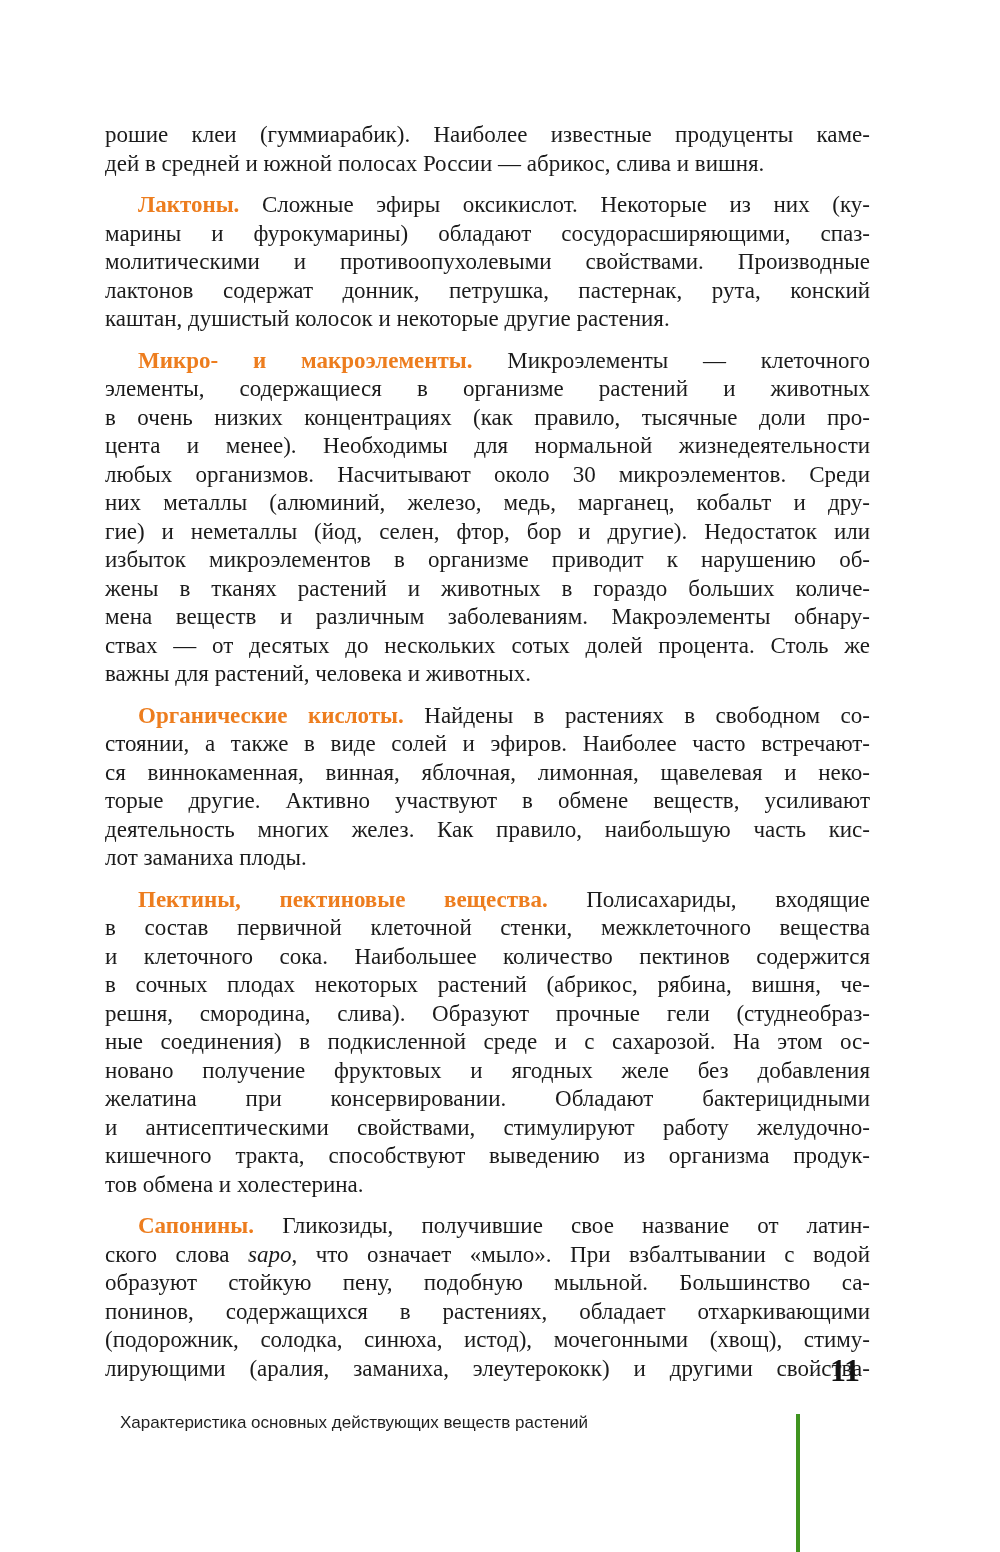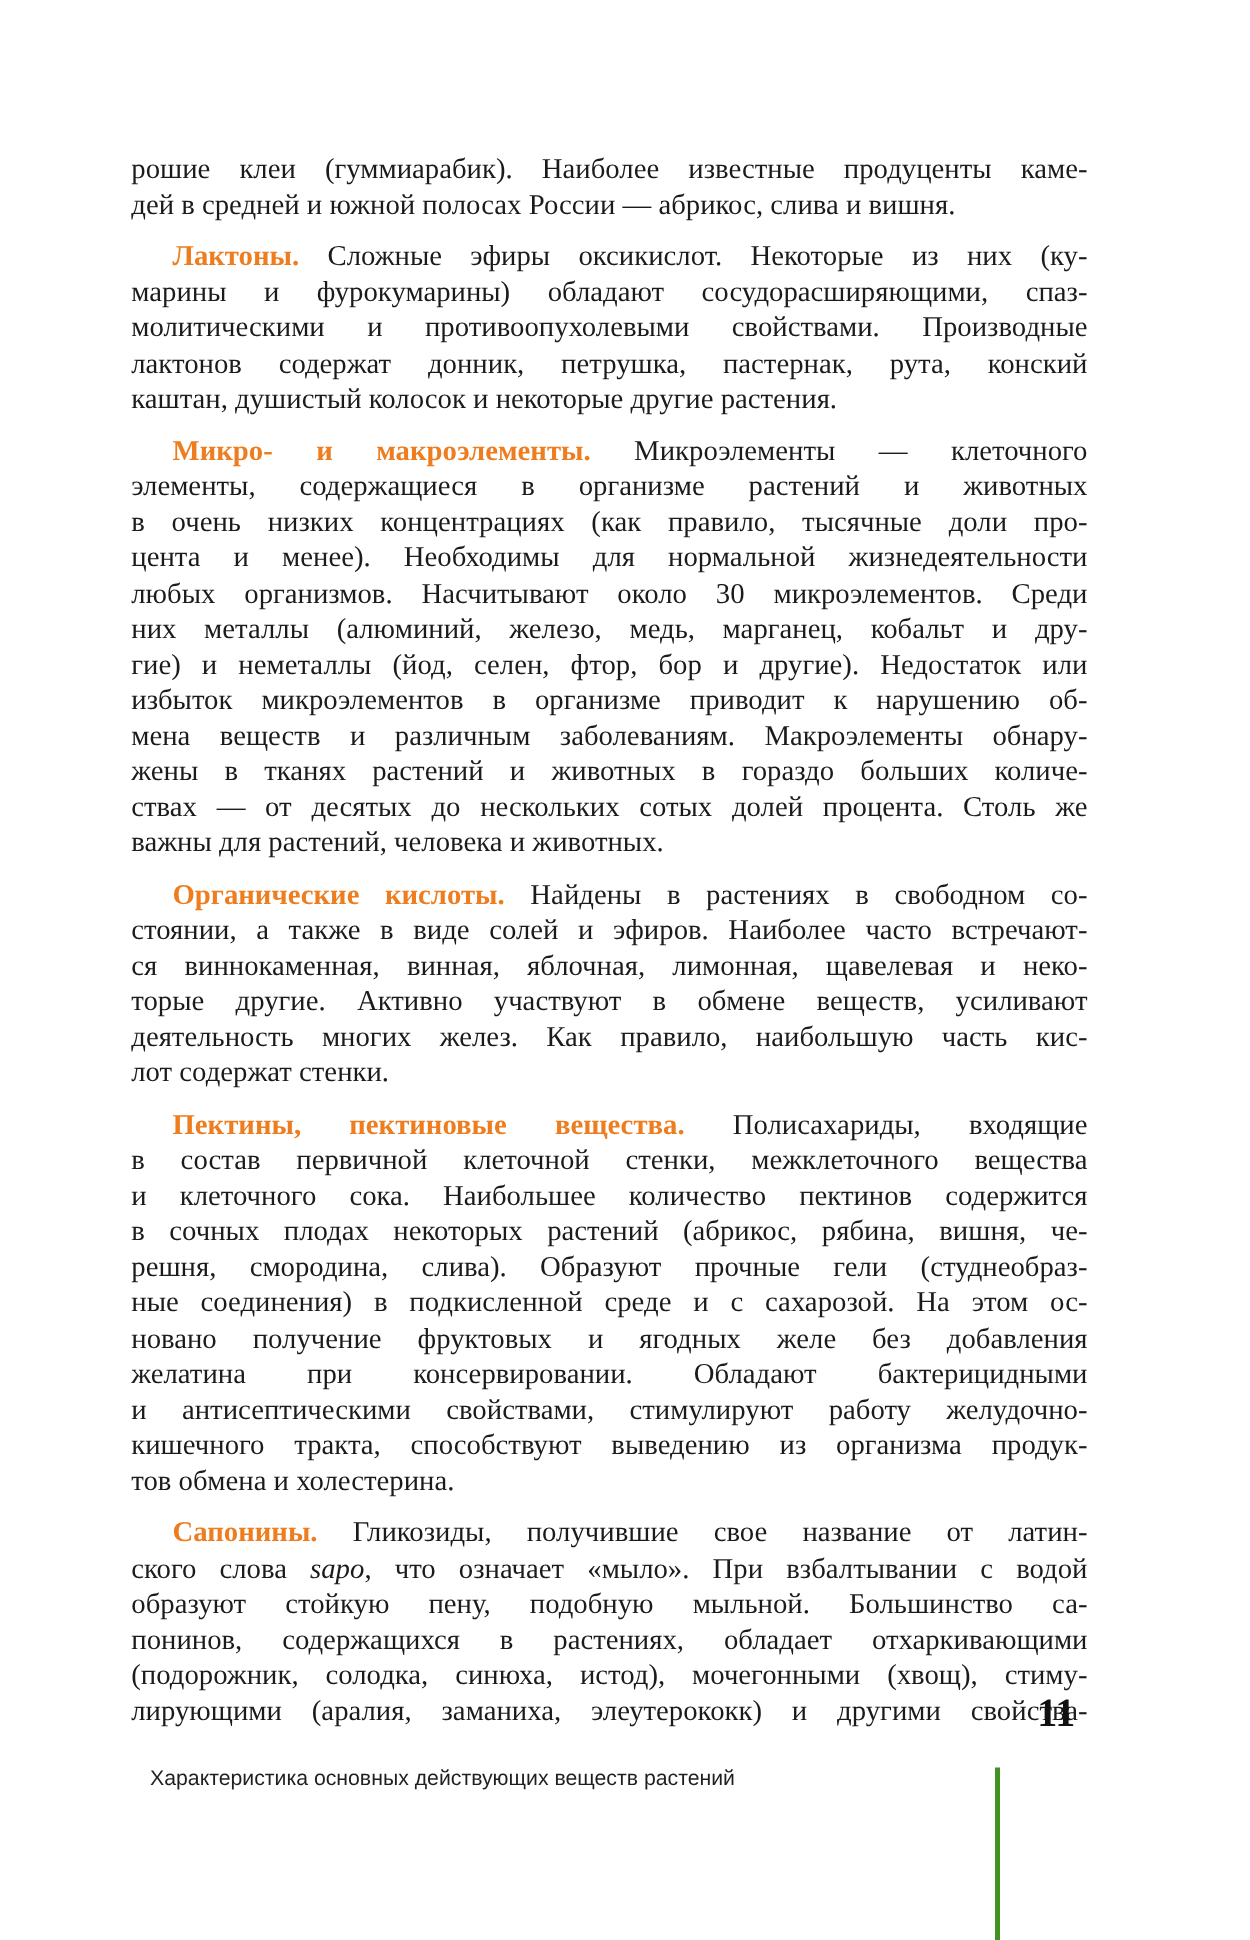--- a/index.html
+++ b/index.html
@@ -83,32 +83,32 @@
       </div>
       <div class="para">
         <div class="line firstline"><span class="head">Микро- и макроэлементы.</span><span> Микроэлементы — клеточного</span></div>
         <div class="line"><span>элементы, содержащиеся в организме растений и животных</span></div>
         <div class="line"><span>в очень низких концентрациях (как правило, тысячные доли про-</span></div>
         <div class="line"><span>цента и менее). Необходимы для нормальной жизнедеятельности</span></div>
         <div class="line"><span>любых организмов. Насчитывают около 30 микроэлементов. Среди</span></div>
         <div class="line"><span>них металлы (алюминий, железо, медь, марганец, кобальт и дру-</span></div>
         <div class="line"><span>гие) и неметаллы (йод, селен, фтор, бор и другие). Недостаток или</span></div>
         <div class="line"><span>избыток микроэлементов в организме приводит к нарушению об-</span></div>
+        <div class="line"><span>жены в тканях растений и животных в гораздо больших количе-</span></div>
         <div class="line"><span>мена веществ и различным заболеваниям. Макроэлементы обнару-</span></div>
-        <div class="line"><span>жены в тканях растений и животных в гораздо больших количе-</span></div>
         <div class="line"><span>ствах — от десятых до нескольких сотых долей процента. Столь же</span></div>
         <div class="line lastline"><span>важны для растений, человека и животных.</span></div>
       </div>
       <div class="para">
         <div class="line firstline"><span class="head">Органические кислоты.</span><span> Найдены в растениях в свободном со-</span></div>
         <div class="line"><span>стоянии, а также в виде солей и эфиров. Наиболее часто встречают-</span></div>
         <div class="line"><span>ся виннокаменная, винная, яблочная, лимонная, щавелевая и неко-</span></div>
         <div class="line"><span>торые другие. Активно участвуют в обмене веществ, усиливают</span></div>
         <div class="line"><span>деятельность многих желез. Как правило, наибольшую часть кис-</span></div>
-        <div class="line lastline"><span>лот содержат стенки.</span></div>
+        <div class="line lastline"><span>лот заманиха плоды.</span></div>
       </div>
       <div class="para">
         <div class="line firstline"><span class="head">Пектины, пектиновые вещества.</span><span> Полисахариды, входящие</span></div>
         <div class="line"><span>в состав первичной клеточной стенки, межклеточного вещества</span></div>
         <div class="line"><span>и клеточного сока. Наибольшее количество пектинов содержится</span></div>
         <div class="line"><span>в сочных плодах некоторых растений (абрикос, рябина, вишня, че-</span></div>
         <div class="line"><span>решня, смородина, слива). Образуют прочные гели (студнеобраз-</span></div>
         <div class="line"><span>ные соединения) в подкисленной среде и с сахарозой. На этом ос-</span></div>
         <div class="line"><span>новано получение фруктовых и ягодных желе без добавления</span></div>
         <div class="line"><span>желатина при консервировании. Обладают бактерицидными</span></div>

